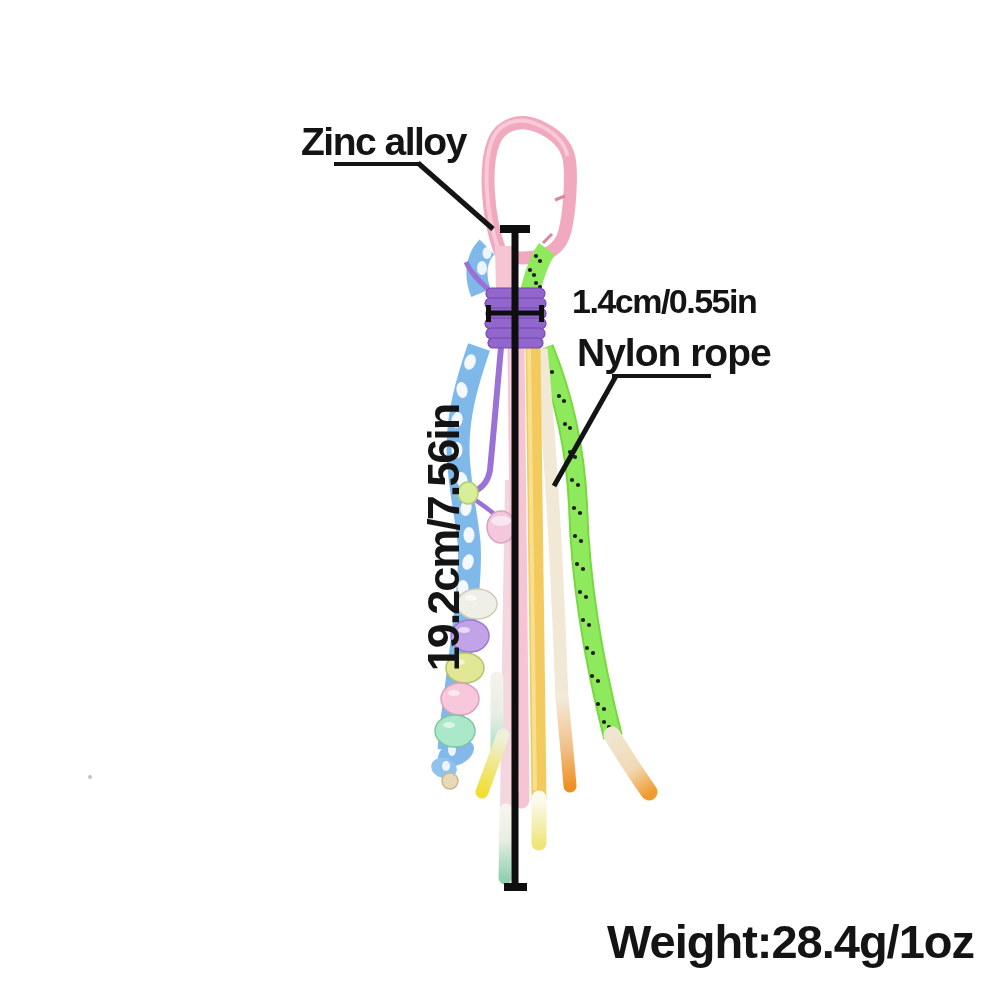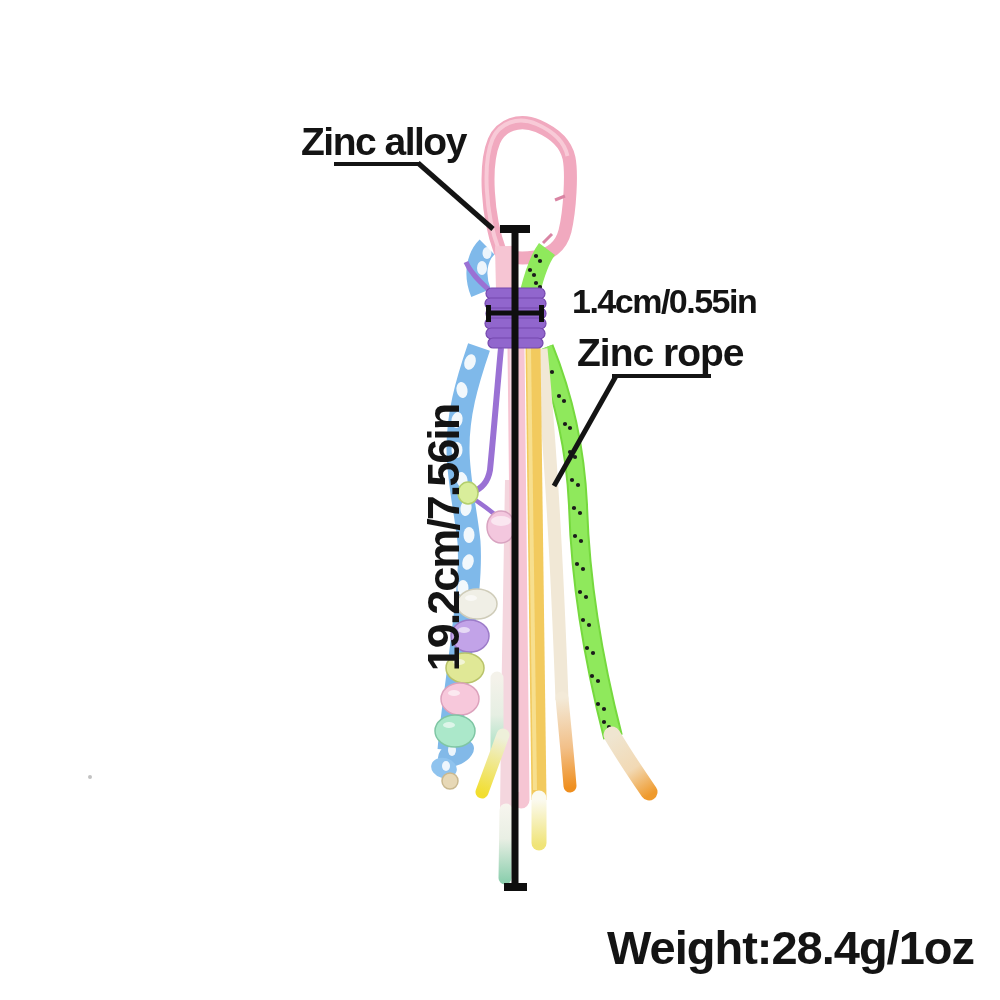--- a/index.html
+++ b/index.html
@@ -7,21 +7,21 @@
     position:relative;width:1000px;height:1000px;background:#ffffff;
     overflow:hidden;font-family:"Liberation Sans",sans-serif;color:#111;
   }
   .stage svg{position:absolute;left:0;top:0;}
   .lbl{position:absolute;font-weight:700;color:#141414;white-space:nowrap;line-height:1;}
   .lbl-zinc  {left:301px;top:122px;font-size:39px;letter-spacing:-1.5px;}
   .lbl-width {left:572px;top:284px;font-size:34px;letter-spacing:-1.5px;}
   .lbl-nylon {left:577px;top:333px;font-size:39px;letter-spacing:-1px;}
   .lbl-length{left:443px;top:538px;font-size:45px;letter-spacing:-2px;
               transform:translate(-50%,-50%) rotate(-90deg);}
-  .lbl-weight{left:607px;top:918px;font-size:47px;letter-spacing:-1px;margin-top:6px;}
+  .lbl-weight{left:607px;top:918px;font-size:47px;letter-spacing:-1px;}
 </style>
 </head>
 <body>
 
 <div class="stage">
 
   <svg width="1000" height="1000" viewBox="0 0 1000 1000">
     <defs>
       <linearGradient id="gMintShort" gradientUnits="userSpaceOnUse" x1="497" y1="678" x2="497" y2="752">
         <stop offset="0" stop-color="#f4f2ea"></stop>
@@ -199,17 +199,17 @@
       <line x1="418" y1="163" x2="493" y2="229" stroke-width="5"></line>
       <line x1="612" y1="376" x2="711" y2="376" stroke-width="4"></line>
       <line x1="616" y1="376" x2="554" y2="486" stroke-width="5"></line>
     </g>
 
     <circle cx="90" cy="777" r="2" fill="#9a9a9a" opacity="0.6"></circle>
   </svg>
 
   <div class="lbl lbl-zinc">Zinc alloy</div>
   <div class="lbl lbl-width">1.4cm/0.55in</div>
-  <div class="lbl lbl-nylon">Zinc rope</div>
+  <div class="lbl lbl-nylon">Nylon rope</div>
   <div class="lbl lbl-length">19.2cm/7.56in</div>
   <div class="lbl lbl-weight">Weight:28.4g/1oz</div>
 
 </div>
 
 </body></html>

